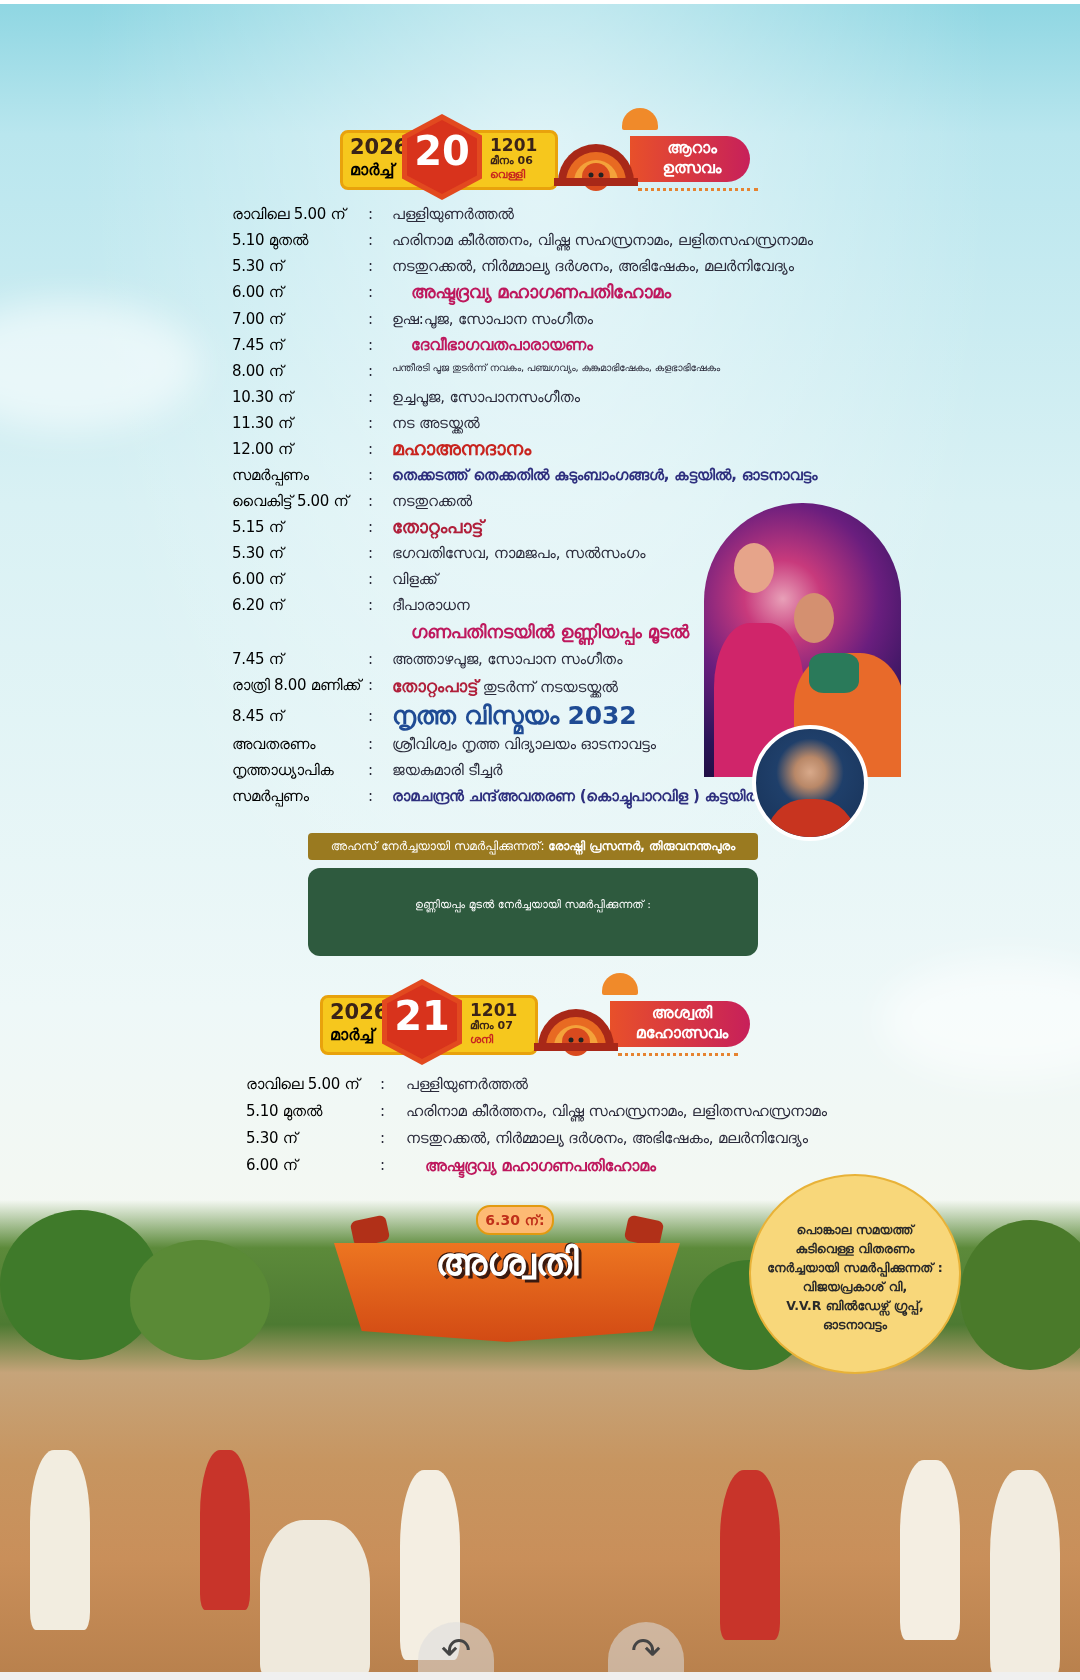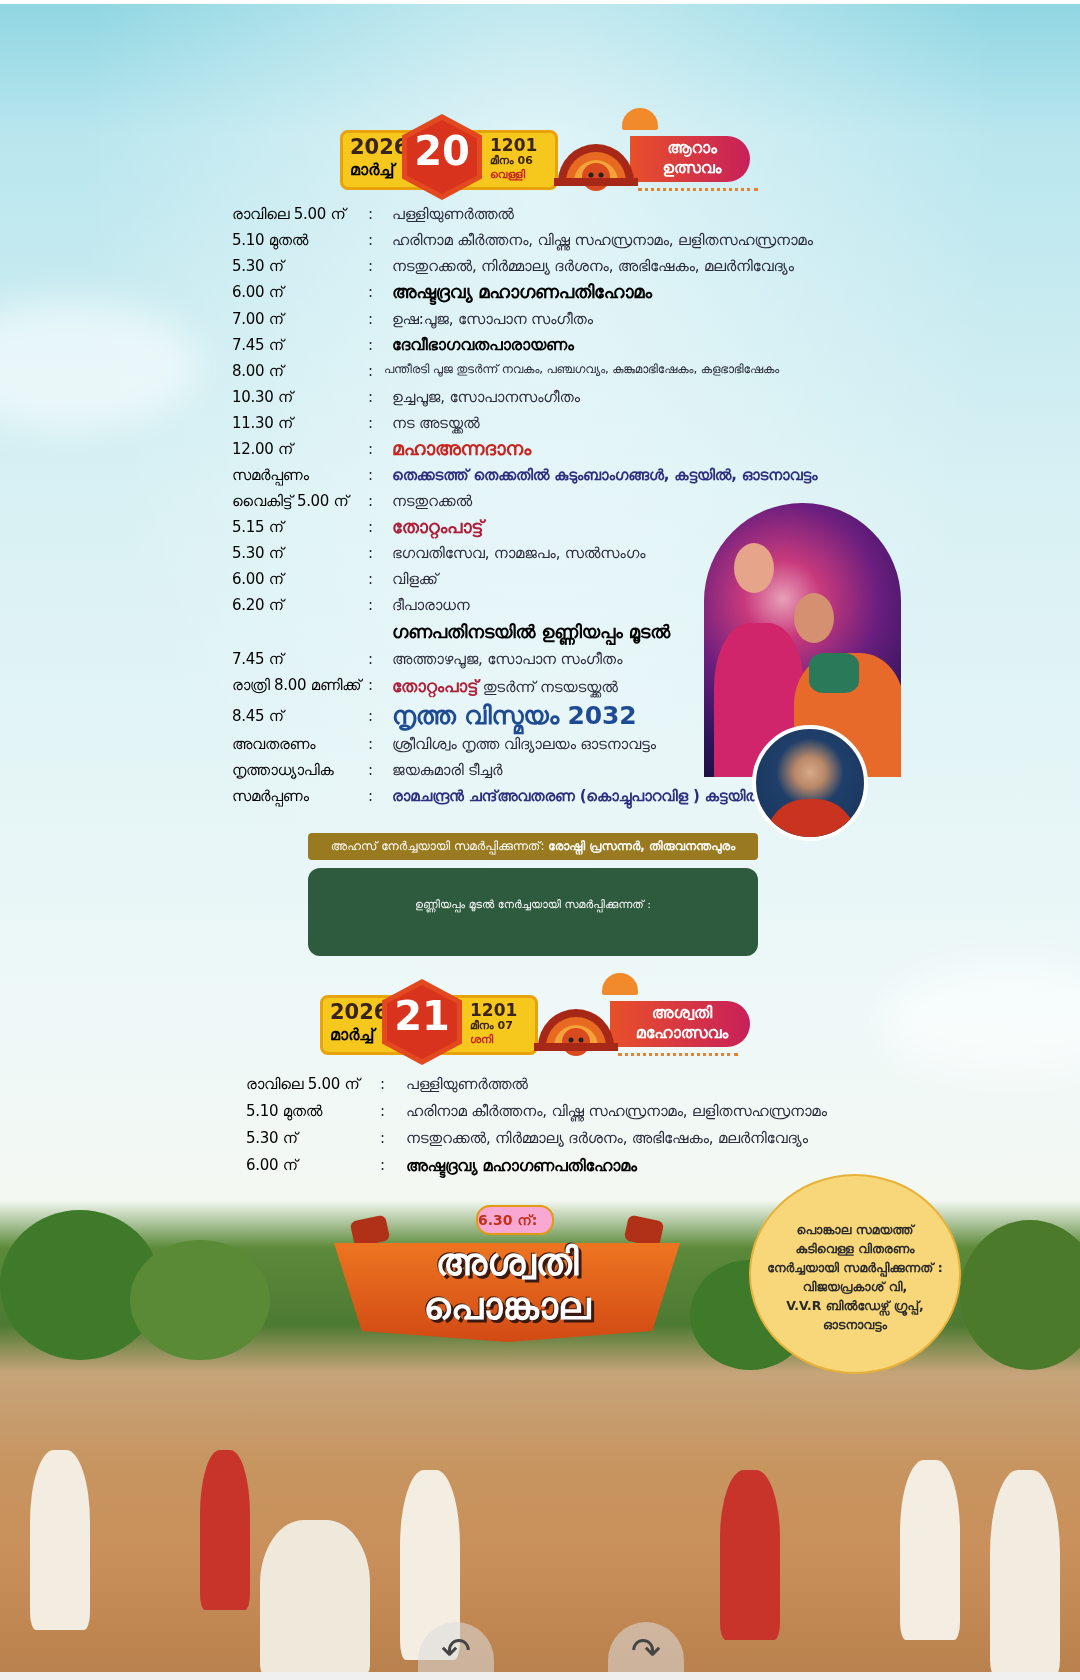--- a/index.html
+++ b/index.html
@@ -28,21 +28,21 @@
     background:linear-gradient(90deg,#e8502a,#c7205a);}
   .dh .pilltxt{position:absolute;left:296px;top:28px;width:112px;text-align:center;color:#fff;font-weight:bold;font-size:16px;line-height:20px;}
   .dh .dome{position:absolute;left:282px;top:-2px;width:36px;height:22px;background:#f08a2a;border-radius:18px 18px 2px 2px;}
   .dh .dots{position:absolute;left:298px;top:78px;width:120px;border-top:3px dotted #e68330;}
   
   .sched{position:absolute;}
   .row{position:absolute;height:26px;white-space:nowrap;}
   .row .t{position:absolute;left:0;font-size:15px;color:#000000;letter-spacing:-0.3px;}
   .row .c{position:absolute;font-size:15px;color:#2a2a3a;}
   .row .d{position:absolute;font-size:15px;color:#2a2a3a;letter-spacing:-0.2px;}
-  .d.purple{color:#000000;font-weight:bold;font-size:18px;}
+  .d.purple{color:#be185d;font-weight:bold;font-size:18px;margin-left:19px;}
   .d.red{color:#c8241f;font-weight:bold;font-size:19px;}
   .d.navy{color:#2e2f7e;font-weight:bold;}
   .d.maroon{color:#b01f3a;font-weight:bold;font-size:18px;}
   .d.blue{color:#1f4b94;font-weight:bold;font-size:25px;}
   .sub.maroon{color:#b01f3a;font-weight:bold;font-size:17px;}
   
   .dance{position:absolute;left:704px;top:503px;width:197px;height:274px;border-radius:98px 98px 0 0;overflow:hidden;
     background:radial-gradient(circle at 40% 35%,#e8a0b8 0,#c83a7c 18%,#6a1e7e 45%,#2a1458 75%,#1a0c3a 100%);}
   .dance .fig{position:absolute;border-radius:50%;}
   .portrait{position:absolute;left:752px;top:725px;width:108px;height:108px;border-radius:50%;border:4px solid #fff;
@@ -57,22 +57,22 @@
   .green .l0{font-weight:normal;margin-top:20px;}
   
   .scene{position:absolute;left:0;top:1200px;width:1080px;height:480px;
     background:linear-gradient(180deg,rgba(0,0,0,0) 0%,#5c8a3a 10%,#4d7a32 26%,#c6a47a 36%,#c79560 55%,#c98f5a 75%,#b8804c 100%);}
   .tree{position:absolute;border-radius:50%;background:#3f7a2a;}
   .person{position:absolute;border-radius:40% 40% 10% 10%;}
   .ribbon{position:absolute;left:334px;top:1232px;width:346px;height:110px;
     background:linear-gradient(180deg,#f07a22,#d24a14);clip-path:polygon(0 10%,100% 10%,92% 90%,50% 100%,8% 90%);}
   .ribbon-end-l{position:absolute;left:352px;top:1218px;width:36px;height:26px;background:#b13018;border-radius:6px;transform:rotate(-12deg);}
   .ribbon-end-r{position:absolute;left:626px;top:1218px;width:36px;height:26px;background:#b13018;border-radius:6px;transform:rotate(12deg);}
-  .time-pill{position:absolute;left:476px;top:1205px;width:74px;height:26px;background:#f9a8d4;border:2px solid #e29a10;border-radius:14px;
-    color:#c0301a;font-weight:bold;font-size:14px;line-height:26px;}
+  .time-pill{position:absolute;left:476px;top:1205px;width:74px;height:26px;background:#fdba74;border:2px solid #e29a10;border-radius:14px;
+    color:#c0301a;font-weight:bold;font-size:14px;text-align:center;line-height:26px;}
   .ptitle{position:absolute;left:334px;top:1240px;width:346px;text-align:center;color:#fff;font-weight:bold;font-size:38px;line-height:44px;
     text-shadow:3px 3px 0 #3a1a10,-1px -1px 0 #3a1a10;}
   .circle{position:absolute;left:749px;top:1174px;width:212px;height:200px;border-radius:50%;background:#f8d77a;border:2px solid #e8b238;
     text-align:center;box-sizing:border-box;padding-top:44px;font-size:12.5px;color:#2a2a2a;line-height:19px;font-weight:bold;}
   .nav-btn{position:absolute;top:1622px;width:76px;height:58px;border-radius:38px 38px 0 0;background:rgba(220,220,220,0.55);
     font-size:36px;line-height:58px;text-align:center;color:#444;}
   .bottom-bar{position:absolute;left:0;top:1672px;width:1080px;height:8px;background:#f0f0f0;}
 </style>
 </head>
 <body>
@@ -137,21 +137,21 @@
       <span class="d" style="left:160px">ഉഷ:പൂജ, സോപാന സംഗീതം</span>
     </div>
   <div class="row" style="top:131px">
       <span class="t">7.45 ന്</span>
       <span class="c" style="left:136px">:</span>
       <span class="d purple" style="left:160px;top:-1px;font-size:16px">ദേവീഭാഗവതപാരായണം</span>
     </div>
   <div class="row" style="top:157px">
       <span class="t">8.00 ന്</span>
       <span class="c" style="left:136px">:</span>
-      <span class="d" style="left:152px;font-size:12px">പന്തീരടി പൂജ തുടർന്ന് നവകം, പഞ്ചഗവ്യം, കുങ്കുമാഭിഷേകം, കളഭാഭിഷേകം</span>
+      <span class="d" style="left:160px;font-size:10px">പന്തീരടി പൂജ തുടർന്ന് നവകം, പഞ്ചഗവ്യം, കുങ്കുമാഭിഷേകം, കളഭാഭിഷേകം</span>
     </div>
   <div class="row" style="top:183px">
       <span class="t">10.30 ന്</span>
       <span class="c" style="left:136px">:</span>
       <span class="d" style="left:160px">ഉച്ചപൂജ, സോപാനസംഗീതം</span>
     </div>
   <div class="row" style="top:209px">
       <span class="t">11.30 ന്</span>
       <span class="c" style="left:136px">:</span>
       <span class="d" style="left:160px">നട അടയ്ക്കൽ</span>
@@ -308,21 +308,20 @@
   <div class="person" style="left:900px;top:260px;width:60px;height:180px;background:#f4eee2;"></div>
   <div class="person" style="left:990px;top:270px;width:70px;height:210px;background:#f2ece0;"></div>
 </div>
 
 <div class="ribbon-end-l"></div>
 <div class="ribbon-end-r"></div>
 <div class="ribbon"></div>
 <div class="time-pill">6.30 ന്:</div>
 <div class="ptitle">
   <div>അശ്വതി</div>
-  <div>പൊങ്കാല</div>
 </div>
 
 <div class="circle">
   <div>പൊങ്കാല സമയത്ത്</div>
   <div>കുടിവെള്ള വിതരണം</div>
   <div>നേർച്ചയായി സമർപ്പിക്കുന്നത് :</div>
   <div>വിജയപ്രകാശ് വി,</div>
   <div>V.V.R ബിൽഡേഴ്സ് ഗ്രൂപ്പ്,</div>
   <div>ഓടനാവട്ടം</div>
 </div>

